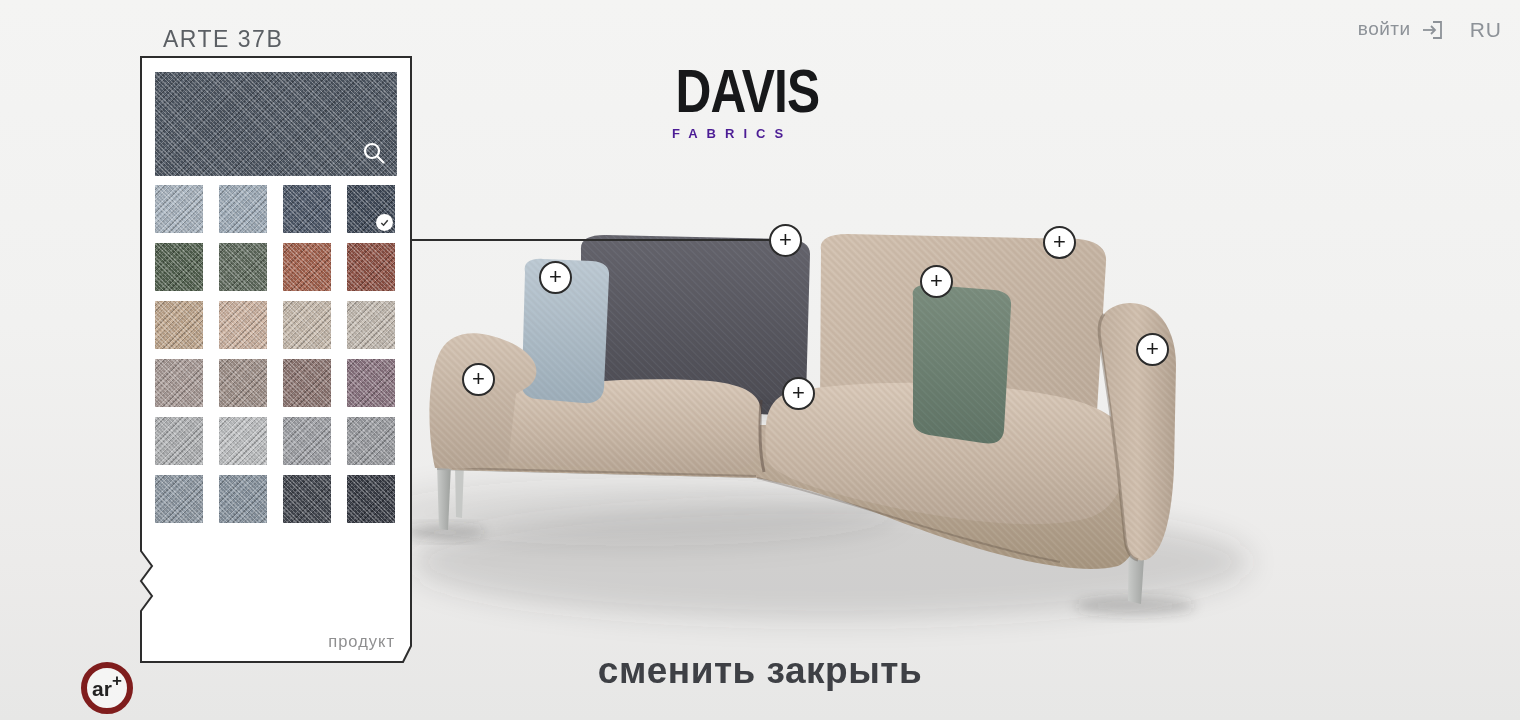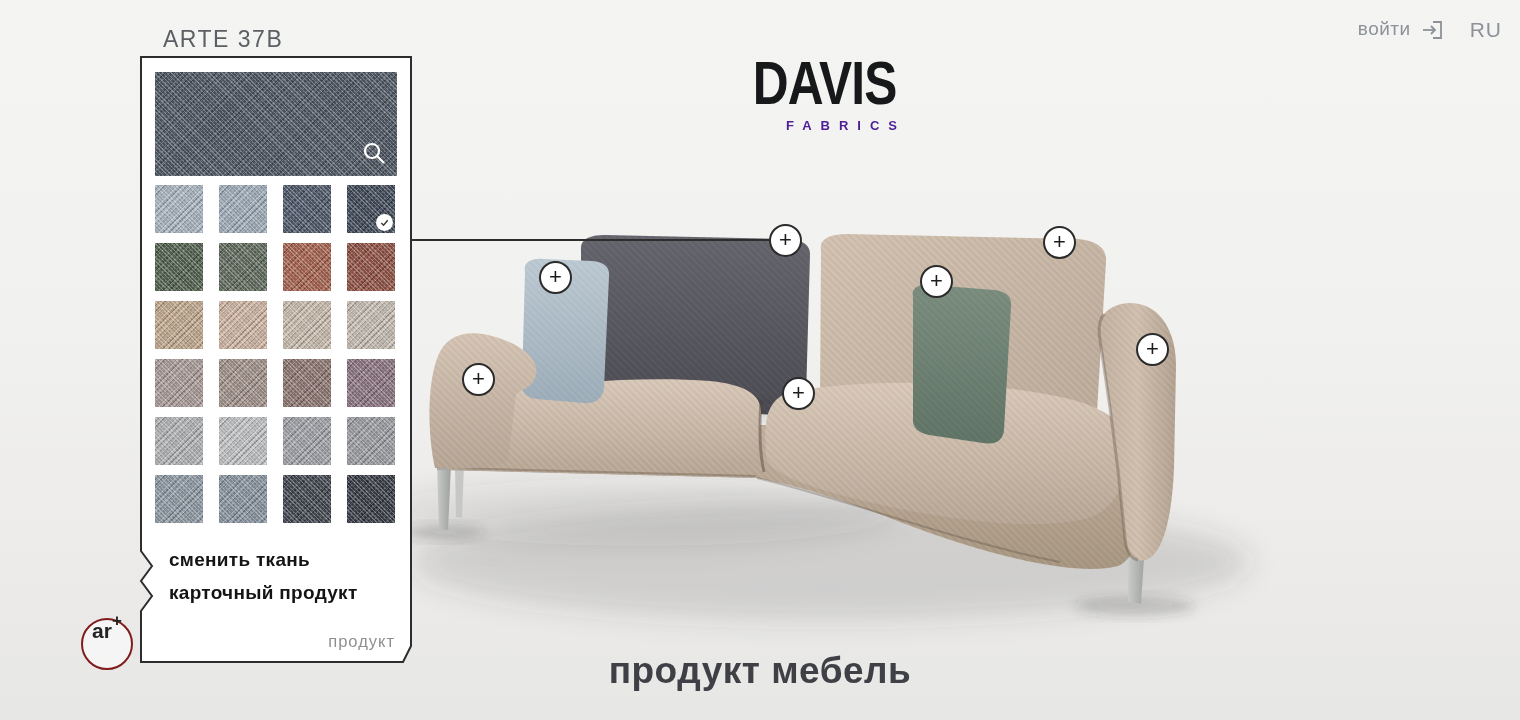--- a/index.html
+++ b/index.html
@@ -2,21 +2,21 @@
 <html><head>
 <meta charset="utf-8">
 <style>
   html,body{margin:0;padding:0;}
   body{
     width:1520px;height:720px;position:relative;overflow:hidden;
     font-family:"Liberation Sans", sans-serif;
     background:linear-gradient(180deg,#f4f4f3 0%,#f1f1f0 45%,#eceBea 78%,#e7e7e6 100%);
   }
   
-  .logo{position:absolute;left:666px;top:52px;width:240px;text-align:right;z-index:6;}
+  .logo{position:absolute;left:666px;top:60px;width:240px;text-align:left;z-index:6;}
   .logo .davis{
     font-size:54px;font-weight:700;color:#17181a;letter-spacing:-1px;
     transform:scaleY(1.12) scaleX(.92);transform-origin:center top;line-height:1;
   }
   .logo .fabrics{font-size:13px;font-weight:700;color:#4c1d95;letter-spacing:9px;margin-top:12px;margin-left:6px;}
   .hdr-right{position:absolute;top:18px;right:10px;display:flex;align-items:center;gap:26px;z-index:6;color:#8d9298;}
   .login{display:flex;gap:9px;cursor:pointer;margin-left:16px;}
   .login-label{font-size:19px;letter-spacing:.5px;}
   .lang{font-size:21px;letter-spacing:1px;margin-right:8px;cursor:pointer;}
   
@@ -59,23 +59,23 @@
     position:absolute;width:33px;height:33px;margin:-17px 0 0 -17px;border-radius:50%;
     background:#fff;border:2.5px solid #2b2b2b;box-sizing:border-box;
     display:flex;align-items:center;justify-content:center;
     font-size:22px;font-weight:400;color:#1c1c1c;line-height:1;cursor:pointer;padding-bottom:2px;
   }
   .furniture-label{
     position:absolute;left:0;right:0;top:650px;text-align:center;z-index:6;
     font-size:37px;font-weight:700;color:#3e4045;letter-spacing:.5px;cursor:pointer;
   }
   .ar-btn{
-    position:absolute;left:81px;top:618px;width:52px;height:52px;border-radius:50%;
-    border:2px solid #7f1d1d;box-sizing:border-box;background:rgba(255,255,255,.55);
-    display:flex;align-items:flex-start;justify-content:center;z-index:6;cursor:pointer;
+    position:absolute;left:81px;top:662px;width:52px;height:52px;border-radius:50%;
+    border:6px solid #7f1d1d;box-sizing:border-box;background:rgba(255,255,255,.55);
+    display:flex;align-items:center;justify-content:center;z-index:6;cursor:pointer;
   }
   .ar-btn .ar{font-size:21px;font-weight:700;color:#232323;line-height:1;}
   .ar-btn .plus{font-size:17px;font-weight:700;color:#232323;line-height:1;position:relative;top:-8px;left:0px;}
 </style>
 </head>
 <body>
 
 <svg class="scene-svg" width="1520" height="720" viewBox="0 0 1520 720">
   <defs>
     <linearGradient id="seatG" x1="0" y1="0" x2="0" y2="1">
@@ -244,25 +244,21 @@
       <div class="swatch fabric" style="--c: #b1b3b5;"></div>
       <div class="swatch fabric" style="--c: #c0c2c4;"></div>
       <div class="swatch fabric" style="--c: #a0a2a7;"></div>
       <div class="swatch fabric" style="--c: #9b9da2;"></div>
       <div class="swatch fabric" style="--c: #8e99a4;"></div>
       <div class="swatch fabric" style="--c: #8894a0;"></div>
       <div class="swatch fabric" style="--c: #40444d;"></div>
       <div class="swatch fabric" style="--c: #363a43;"></div>
     </div>
 
-  <div class="panel-links">
-    <div class="panel-link">сменить ткань</div>
-    <div class="panel-link">карточный продукт</div>
-  </div>
   <div class="close-link">продукт</div>
 </div>
 
-<div class="furniture-label">продукт мебель</div>
+<div class="furniture-label">сменить закрыть</div>
 
 <div class="ar-btn">
   <span class="ar">ar</span>
   <span class="plus">+</span>
 </div>
 
 </body></html>

